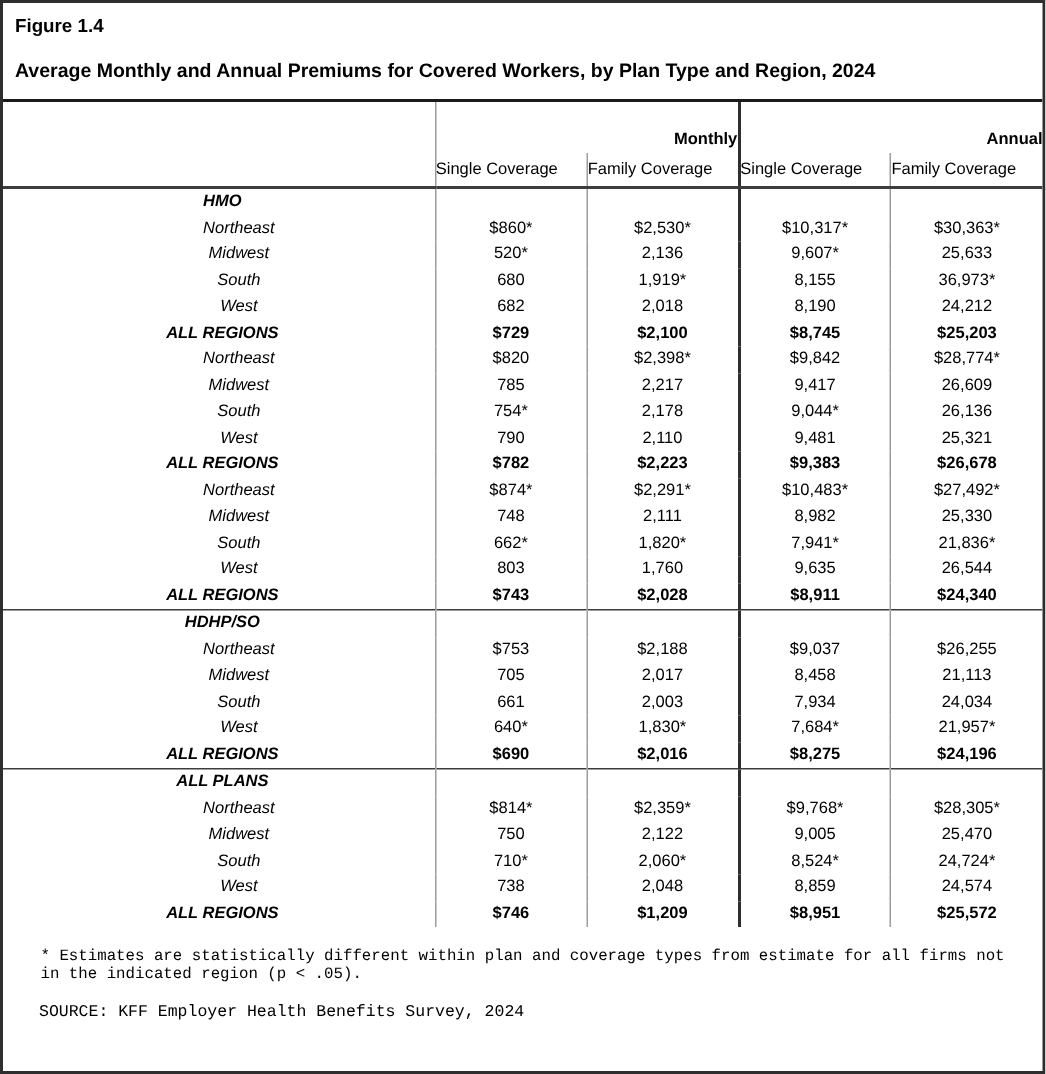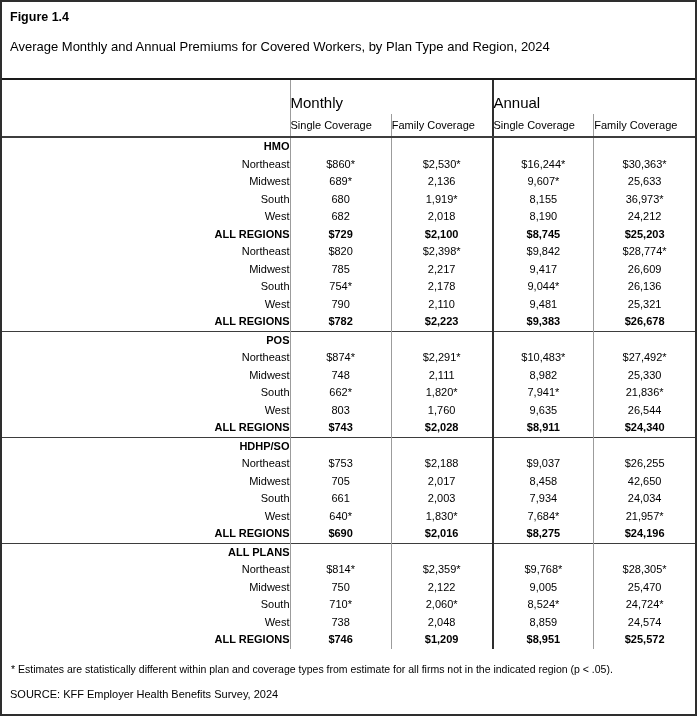--- a/index.html
+++ b/index.html
@@ -15,23 +15,23 @@
   }
 
   
   .title-block { padding: 6px 4px 0 8px; }
   .figure-label {
     font-weight: bold;
     font-size: 12.5px;
     margin: 2px 0 0 0;
   }
   .figure-title {
-    font-weight: normal;
+    font-weight: bold;
     font-size: 13px;
-    margin: 15px 0 24px 0;
+    margin: 15px 0 12px 0;
   }
   .title-rule {
     height: 0;
     border-top: 2px solid #1a1a1a;
     margin: 0;
   }
 
   
   table.premiums {
     width: 100%;
@@ -40,47 +40,47 @@
     font-size: 11px;
   }
   table.premiums td { vertical-align: middle; padding: 0; }
 
   col.c-label { width: 288px; }
 
   thead tr.group-head-row td {
     height: 31px;
     vertical-align: bottom;
     padding-bottom: 3px;
-    font-weight: normal;
-    font-size: 15px;
-    text-align: left;
+    font-weight: bold;
+    font-size: 11px;
+    text-align: right;
   }
   thead tr.col-head-row td {
     height: 22px;
     text-align: left;
     font-size: 11px;
     border-bottom: 2px solid #3d3d3d;
   }
 
   
   .c-m1 { border-left: 1px solid #9c9c9c; }
   .c-m2 { border-left: 1px solid #9c9c9c; }
   .c-a1 { border-left: 2px solid #2e2e2e; }
   .c-a2 { border-left: 1px solid #9c9c9c; }
 
   tbody td { height: 17.5px; line-height: 17.5px; }
-  tbody td.label { text-align: right; padding-left: 5px; white-space: nowrap; }
+  tbody td.label { text-align: center; padding-left: 5px; white-space: nowrap; font-style: italic; }
   tbody td.indent { padding-left: 27px; }
   tbody td.val { text-align: center; }
   .bold { font-weight: bold; }
 
   tbody tr.group-header-row td { border-top: 1px solid #3d3d3d; }
 
   
-  .notes { padding: 0 8px; }
+  .notes { padding: 0 24px; font-family: Liberation Mono, monospace; }
   .footnote {
     font-size: 10.5px;
     margin: 14px 0 0 1px;
   }
   .source {
     font-size: 11px;
     margin: 13px 0 0 0;
   }
 </style>
 </head>
@@ -121,26 +121,26 @@
           <td class="label bold">HMO</td>
           <td class="val c-m1 "></td>
           <td class="val c-m2 "></td>
           <td class="val c-a1 "></td>
           <td class="val c-a2 "></td>
         </tr>
         <tr class="region-row">
           <td class="label indent">Northeast</td>
           <td class="val c-m1 ">$860*</td>
           <td class="val c-m2 ">$2,530*</td>
-          <td class="val c-a1 ">$16,244*</td>
+          <td class="val c-a1 ">$10,317*</td>
           <td class="val c-a2 ">$30,363*</td>
         </tr>
         <tr class="region-row">
           <td class="label indent">Midwest</td>
-          <td class="val c-m1 ">689*</td>
+          <td class="val c-m1 ">520*</td>
           <td class="val c-m2 ">2,136</td>
           <td class="val c-a1 ">9,607*</td>
           <td class="val c-a2 ">25,633</td>
         </tr>
         <tr class="region-row">
           <td class="label indent">South</td>
           <td class="val c-m1 ">680</td>
           <td class="val c-m2 ">1,919*</td>
           <td class="val c-a1 ">8,155</td>
           <td class="val c-a2 ">36,973*</td>
@@ -186,27 +186,20 @@
           <td class="val c-m2 ">2,110</td>
           <td class="val c-a1 ">9,481</td>
           <td class="val c-a2 ">25,321</td>
         </tr>
         <tr class="total-row">
           <td class="label bold">ALL REGIONS</td>
           <td class="val c-m1 bold">$782</td>
           <td class="val c-m2 bold">$2,223</td>
           <td class="val c-a1 bold">$9,383</td>
           <td class="val c-a2 bold">$26,678</td>
-        </tr>
-        <tr class="group-header-row">
-          <td class="label bold">POS</td>
-          <td class="val c-m1 "></td>
-          <td class="val c-m2 "></td>
-          <td class="val c-a1 "></td>
-          <td class="val c-a2 "></td>
         </tr>
         <tr class="region-row">
           <td class="label indent">Northeast</td>
           <td class="val c-m1 ">$874*</td>
           <td class="val c-m2 ">$2,291*</td>
           <td class="val c-a1 ">$10,483*</td>
           <td class="val c-a2 ">$27,492*</td>
         </tr>
         <tr class="region-row">
           <td class="label indent">Midwest</td>
@@ -248,21 +241,21 @@
           <td class="val c-m1 ">$753</td>
           <td class="val c-m2 ">$2,188</td>
           <td class="val c-a1 ">$9,037</td>
           <td class="val c-a2 ">$26,255</td>
         </tr>
         <tr class="region-row">
           <td class="label indent">Midwest</td>
           <td class="val c-m1 ">705</td>
           <td class="val c-m2 ">2,017</td>
           <td class="val c-a1 ">8,458</td>
-          <td class="val c-a2 ">42,650</td>
+          <td class="val c-a2 ">21,113</td>
         </tr>
         <tr class="region-row">
           <td class="label indent">South</td>
           <td class="val c-m1 ">661</td>
           <td class="val c-m2 ">2,003</td>
           <td class="val c-a1 ">7,934</td>
           <td class="val c-a2 ">24,034</td>
         </tr>
         <tr class="region-row">
           <td class="label indent">West</td>

